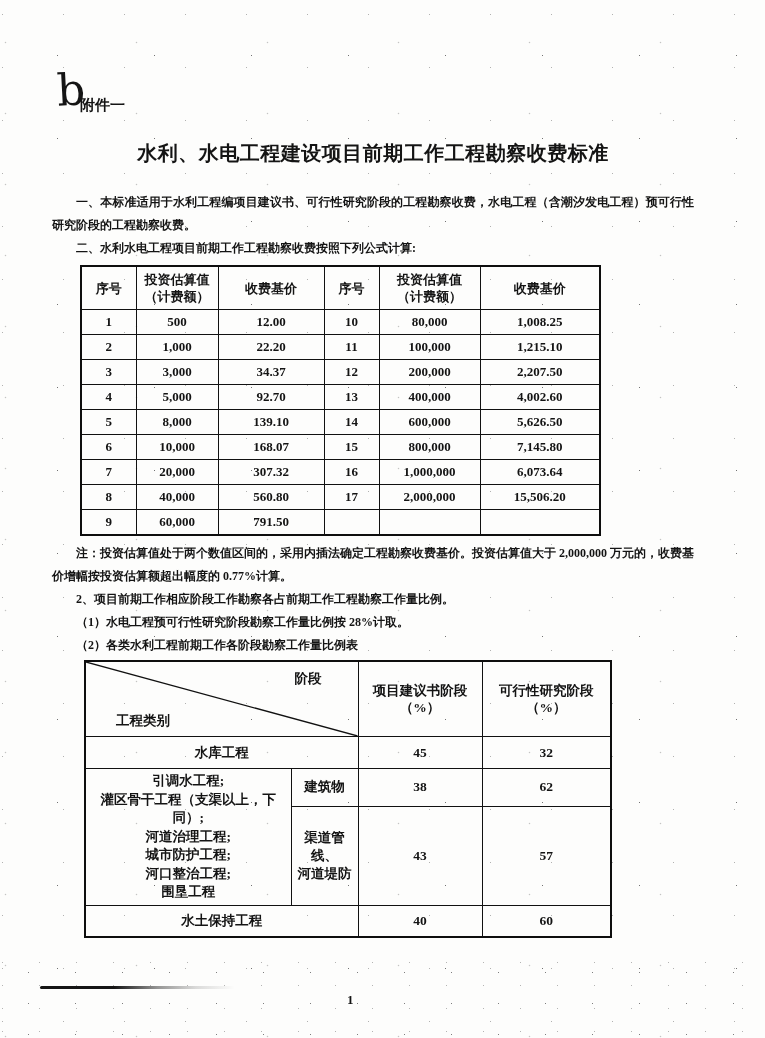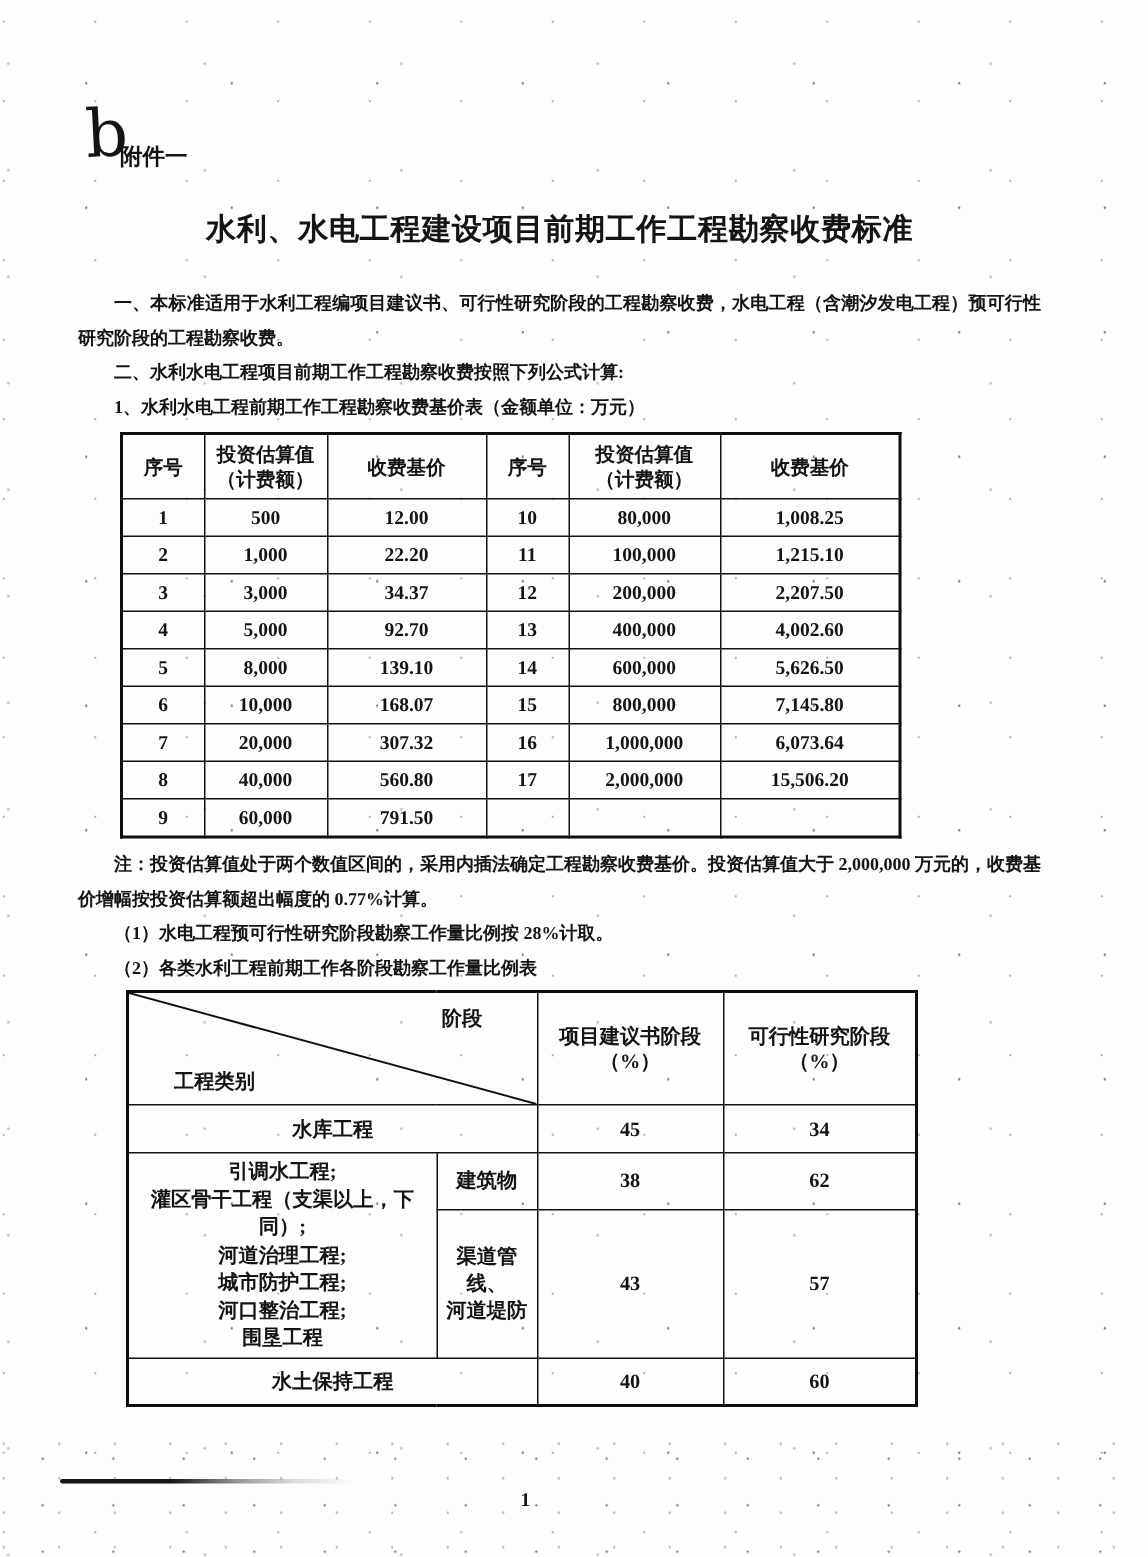--- a/index.html
+++ b/index.html
@@ -86,21 +86,20 @@
 <div class="page">
 
   <div class="handwritten">b</div>
 
   <div class="content">
     <p class="attach">附件一</p>
     <h1 class="doc-title">水利、水电工程建设项目前期工作工程勘察收费标准</h1>
 
     <p class="para first">一、本标准适用于水利工程编项目建议书、可行性研究阶段的工程勘察收费，水电工程（含潮汐发电工程）预可行性研究阶段的工程勘察收费。</p>
     <p class="para">二、水利水电工程项目前期工作工程勘察收费按照下列公式计算:</p>
-    <p class="para">1、水利水电工程前期工作工程勘察收费基价表（金额单位：万元）</p>
 
     <table class="t1">
       <colgroup>
         <col style="width:55px">
           <col style="width:82px">
           <col style="width:106px">
         <col style="width:55px">
           <col style="width:101px">
           <col style="width:120px">
       </colgroup>
@@ -188,20 +187,21 @@
             <td>60,000</td>
             <td>791.50</td>
             <td></td>
             <td></td>
             <td></td>
       </tr>
     </tbody>
       </table>
 
     <p class="para" style="margin-top:6px">注：投资估算值处于两个数值区间的，采用内插法确定工程勘察收费基价。投资估算值大于 2,000,000 万元的，收费基价增幅按投资估算额超出幅度的 0.77%计算。</p>
+    <p class="para">2、项目前期工作相应阶段工作勘察各占前期工作工程勘察工作量比例。</p>
     <p class="para">（1）水电工程预可行性研究阶段勘察工作量比例按 28%计取。</p>
     <p class="para">（2）各类水利工程前期工作各阶段勘察工作量比例表</p>
 
     <table class="t2">
       <colgroup>
         <col style="width:206px">
           <col style="width:67px">
           <col style="width:124px">
           <col style="width:129px">
       </colgroup>
@@ -213,21 +213,21 @@
           </svg>
           <span class="corner-top">阶段</span>
           <span class="corner-bottom">工程类别</span>
         </td>
         <td class="head">项目建议书阶段（%）</td>
         <td class="head">可行性研究阶段（%）</td>
       </tr>
       <tr class="row-mid">
         <td colspan="2">水库工程</td>
         <td>45</td>
-        <td>34</td>
+        <td>32</td>
       </tr>
       <tr class="row-mid">
         <td class="list-cell" rowspan="2">
           <span class="line">引调水工程;</span>
           <span class="line">灌区骨干工程（支渠以上，下同）;</span>
           <span class="line">河道治理工程;</span>
           <span class="line">城市防护工程;</span>
           <span class="line">河口整治工程;</span>
           <span class="line">围垦工程</span>
         </td>

